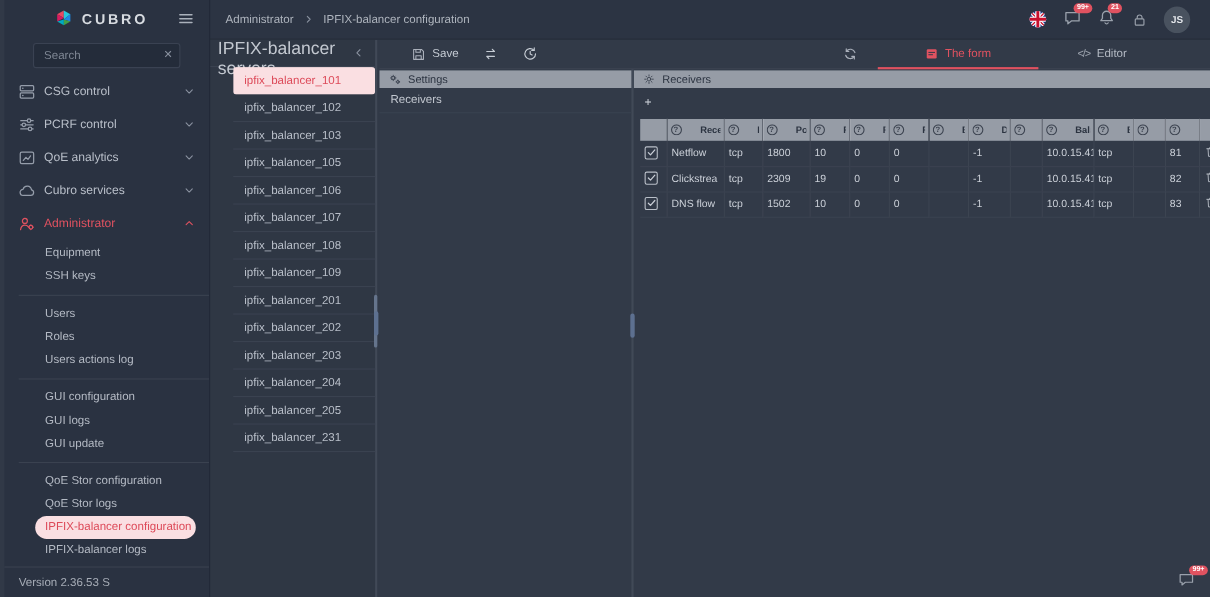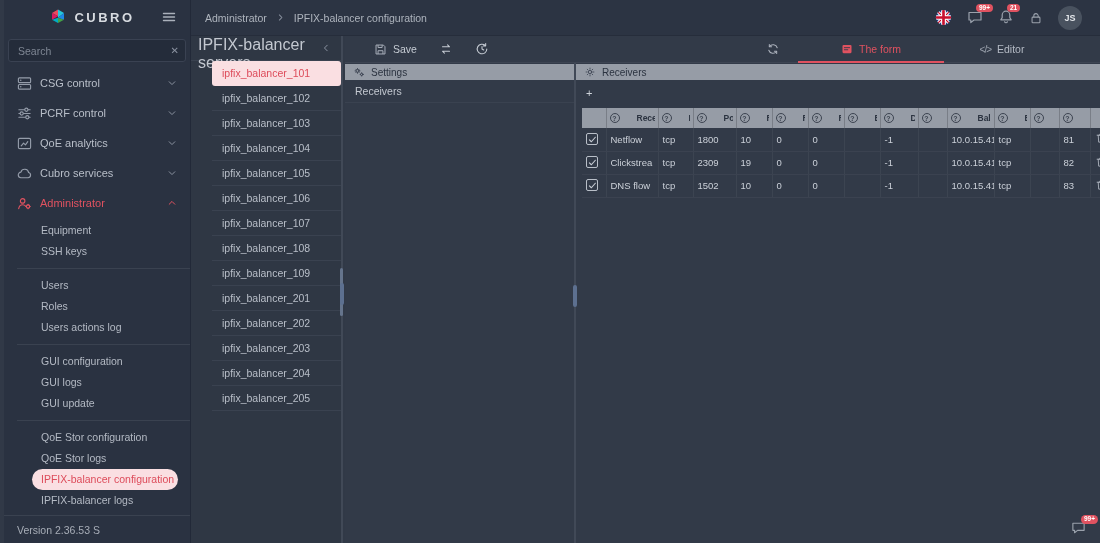--- a/index.html
+++ b/index.html
@@ -15,21 +15,21 @@
   
   .sidebar {
     position:absolute; left:4px; top:0; width:187px; height:543px;
     background:#2a3241; border-right:1px solid #222938;
     display:flex; flex-direction:column; z-index:3;
   }
   .logo-bar { height:34px; flex:0 0 34px; display:flex; align-items:center; justify-content:center; position:relative; }
   .brand { display:flex; align-items:center; gap:7px; margin-right:10px; }
   .brand-name { font-weight:bold; letter-spacing:2.5px; font-size:13px; color:#d7dbe0; }
   .hamburger { position:absolute; right:13px; top:9px; color:#aab1bb; cursor:pointer; }
-  .search-wrap { margin:5px 4px 3px; position:relative; flex:0 0 24px; }
+  .search-wrap { margin:5px 26px 3px; position:relative; flex:0 0 24px; }
   .search-wrap input {
     width:100%; height:23px; background:#242c3a; border:1px solid #3a4252; border-radius:3px;
     color:#aeb4bd; font-size:10.5px; padding:0 22px 0 9px; outline:none;
     font-family:"Liberation Sans","DejaVu Sans",sans-serif;
   }
   .search-wrap input::placeholder { color:#7f8794; }
   .search-clear { position:absolute; right:7px; top:6px; color:#8a92a0; font-size:10px; cursor:pointer; }
   .nav { flex:1 1 auto; overflow:hidden; padding-top:2px; }
   .nav-item { height:30px; display:flex; align-items:center; gap:8px; padding:0 13px; color:#b9bfc9; cursor:pointer; }
   .nav-item .ic { color:#959daa; }
@@ -312,31 +312,31 @@
     <span class="collapse ic">
       <svg width="10" height="10" viewBox="0 0 16 16" stroke="currentColor" stroke-width="1.6" fill="none" stroke-linecap="round" stroke-linejoin="round">
           <path d="M10 3.5L5.5 8l4.5 4.5"></path>
         </svg>
     </span>
   </div>
   <ul class="server-list" id="server-list">
       <li class="server-item active">ipfix_balancer_101</li>
       <li class="server-item">ipfix_balancer_102</li>
       <li class="server-item">ipfix_balancer_103</li>
-      <li class="server-item">ipfix_balancer_104</li>
       <li class="server-item">ipfix_balancer_105</li>
       <li class="server-item">ipfix_balancer_106</li>
       <li class="server-item">ipfix_balancer_107</li>
       <li class="server-item">ipfix_balancer_108</li>
       <li class="server-item">ipfix_balancer_109</li>
       <li class="server-item">ipfix_balancer_201</li>
       <li class="server-item">ipfix_balancer_202</li>
       <li class="server-item">ipfix_balancer_203</li>
       <li class="server-item">ipfix_balancer_204</li>
       <li class="server-item">ipfix_balancer_205</li>
+      <li class="server-item">ipfix_balancer_231</li>
     </ul>
   <div class="servers-scroll"></div>
   <div class="split-handle-1"></div>
 </section>
 
 <section class="config-panel">
 
   <div class="toolbar">
     <div class="tool-left">
       <span class="tool-btn">

